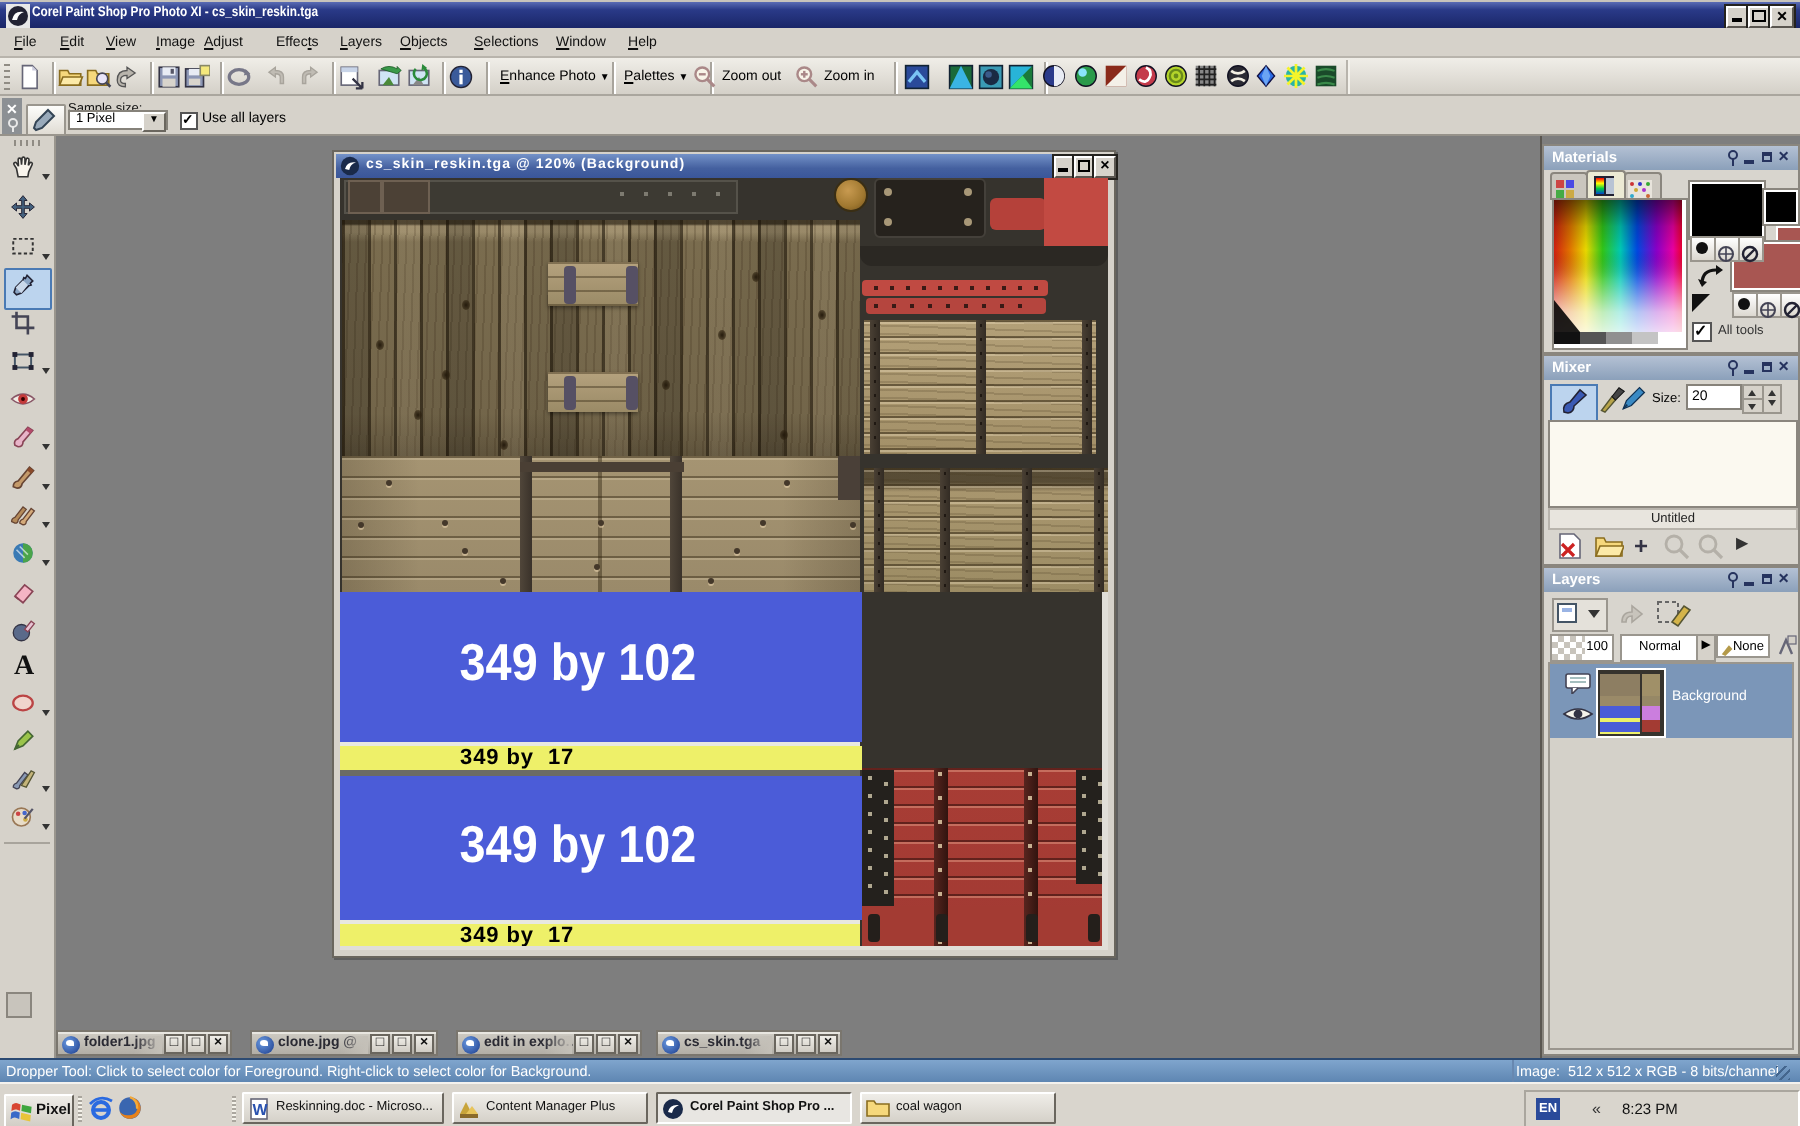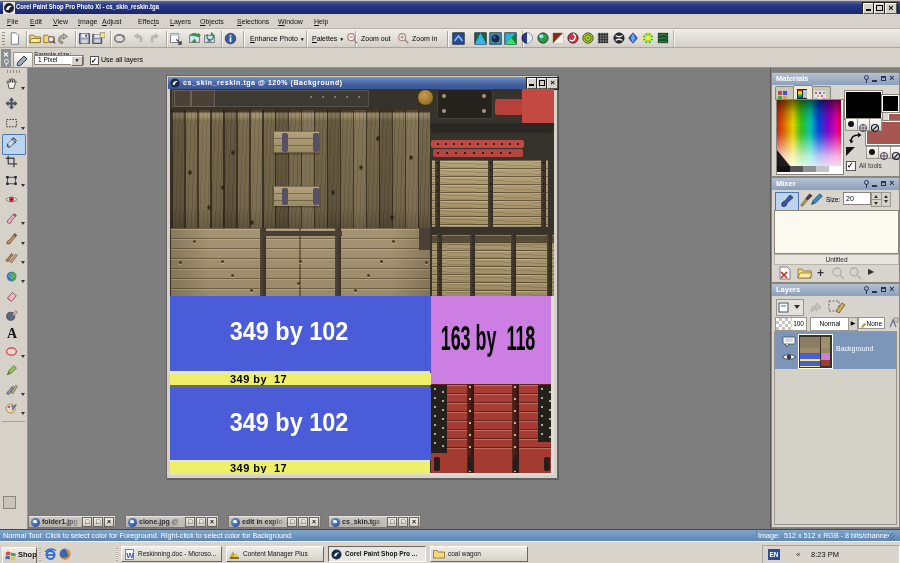--- a/index.html
+++ b/index.html
@@ -481,23 +481,20 @@
     </div>
     <div class="a" style="left:0;top:296px;width:260px;height:3px;background:#6b6b65;"></div>
     <div class="a" style="left:0;top:299px;width:261px;height:72px;background:#4b5cd8;">
       <div class="a" style="left:-11px;top:21px;width:260px;font-size:26px;line-height:27px;font-weight:bold;color:#fff;text-align:center;transform:scaleX(0.90);">349 by 102</div>
     </div>
     <div class="a" style="left:0;top:371px;width:260px;height:2px;background:#e8e8e0;"></div>
     <div class="a" style="left:0;top:373px;width:260px;height:13px;background:#eef069;">
       <div class="a" style="left:60px;top:0px;font-size:11px;font-weight:bold;color:#000;line-height:13px;letter-spacing:0.45px;">349 by&nbsp;&nbsp;17</div>
     </div>
 
-    <div class="a" style="left:261px;top:207px;width:120px;height:88px;background:#cd7ee2;">
-      <div class="a" style="left:-73px;top:24px;width:260px;font-size:35px;line-height:35px;font-weight:bold;color:#000;text-align:center;transform:scaleX(0.512);white-space:nowrap;">163 by&nbsp;&nbsp;118</div>
-    </div>
 
     <div class="a" style="left:261px;top:295px;width:120px;height:91px;background:
       linear-gradient(180deg, rgba(0,0,0,0) 68px, rgba(0,0,0,0) 69px),
       repeating-linear-gradient(180deg, rgba(30,8,5,0.5) 0 1px, rgba(255,200,170,0.35) 1px 2px, rgba(0,0,0,0) 2px 9px),
       linear-gradient(180deg,#a83d35,#a23a33);">
       <div class="a" style="left:0;top:69px;width:120px;height:22px;background:#a33b33;"></div>
     </div>
     <div class="a" style="left:261px;top:296px;width:16px;height:68px;background:#24211d;">
       <div class="a" style="left:3px;top:3px;width:2px;height:62px;background:repeating-linear-gradient(180deg,#b0a890 0 2px,transparent 2px 9px);"></div>
       <div class="a" style="left:11px;top:6px;width:2px;height:58px;background:repeating-linear-gradient(180deg,#b0a890 0 2px,transparent 2px 9px);"></div>
@@ -810,36 +807,36 @@
         <span class="wtfade"></span>
         <span class="wtb">
           <i>□</i>
           <i>□</i>
           <b>×</b>
         </span>
       </div>
 </div>
 
 <div class="a" style="left:0;top:529px;width:900px;height:12px;background:linear-gradient(180deg,#7fa5cd,#5e86b2);border-top:1px solid #2c4a72;box-sizing:border-box;">
-  <div class="a" style="left:3px;top:0px;font-size:7.2px;color:#fff;line-height:11px;">Normal Tool: Click to select color for Foreground. Right-click to select color for Background.</div>
+  <div class="a" style="left:3px;top:0px;font-size:7.2px;color:#fff;line-height:11px;">Dropper Tool: Click to select color for Foreground. Right-click to select color for Background.</div>
   <div class="a" style="left:756px;top:0px;width:1px;height:12px;background:#6888b0;"></div>
   <div class="a" style="left:758px;top:0px;font-size:7.2px;color:#fff;line-height:11px;">Image:&nbsp;&nbsp;512 x 512 x RGB - 8 bits/channel</div>
       <div class="a" style="left:888px;top:3px;width:7px;height:7px;background:repeating-linear-gradient(135deg,#44668e 0 1px,transparent 1px 3px);"></div>
 </div>
 
 <div id="taskbar" class="a" style="left:0;top:541px;width:900px;height:22px;background:#d9d5cd;border-top:1px solid #f4f2ee;box-sizing:border-box;">
 
   <div class="a" style="left:2px;top:5px;width:33px;height:15px;background:linear-gradient(180deg,#efede8,#d2cec6);border:1px solid;border-color:#fff #6a665e #6a665e #fff;border-radius:1px;">
     <svg class="a" style="left:2px;top:1px;" width="12" height="13" viewBox="0 0 12 13">
       <path d="M1 3.4 Q2.4 2.2 3.6 2.6 L5.3 3.2 L5 6.4 L3.3 5.8 Q2.2 5.4 0.7 6.5 Z" fill="#d84632"></path>
       <path d="M6 3.4 L10.8 4.4 L10.5 7.6 L5.7 6.5 Z" fill="#3fa73f"></path>
       <path d="M0.6 7.4 Q2 6.3 3.2 6.7 L4.9 7.3 L4.6 10.5 L2.9 9.9 Q1.8 9.5 0.3 10.6 Z" fill="#3a6ac8"></path>
       <path d="M5.6 7.4 L10.4 8.5 L10.1 11.7 L5.3 10.6 Z" fill="#e8c43a"></path>
     </svg>
-    <div class="a" style="left:15px;top:2px;font-size:7.5px;font-weight:bold;color:#111;">Shop</div>
+    <div class="a" style="left:15px;top:2px;font-size:7.5px;font-weight:bold;color:#111;">Pixel</div>
   </div>
   <div class="a" style="left:39px;top:6px;width:2px;height:13px;background:repeating-linear-gradient(180deg,#aaa69e 0 1px,#f4f2ea 1px 2px);"></div>
 
   <svg class="a" style="left:44px;top:6px;" width="13" height="13" viewBox="0 0 13 13">
         <circle cx="6.5" cy="7" r="4" fill="none" stroke="#2a6ae0" stroke-width="2"></circle>
         <rect x="2.6" y="6.1" width="7.8" height="1.8" fill="#2a6ae0"></rect>
         <path d="M1 4 Q6 -1 12 2.5" fill="none" stroke="#2a6ae0" stroke-width="1.4"></path>
       </svg>
   <svg class="a" style="left:58px;top:5px;" width="14" height="14" viewBox="0 0 14 14">
         <circle cx="7" cy="7" r="5.4" fill="#3a66b0"></circle>

